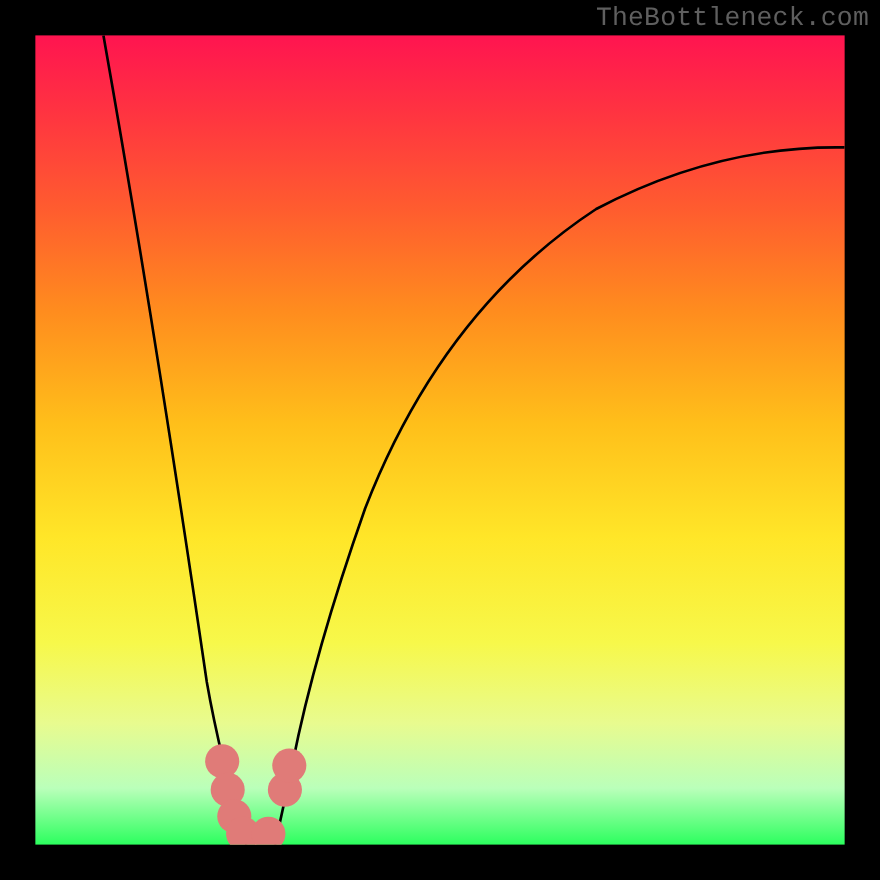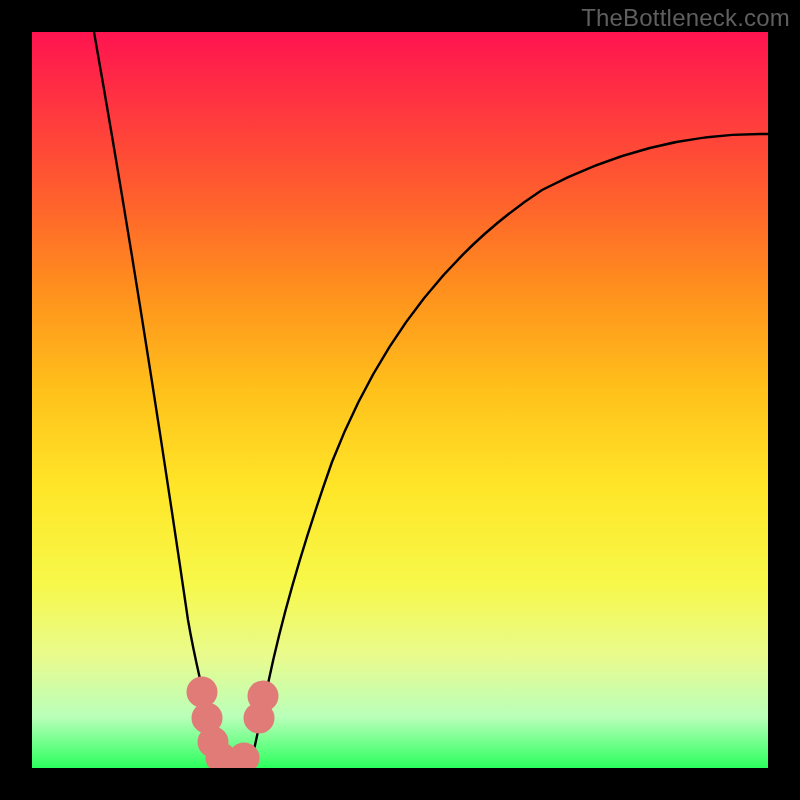--- a/index.html
+++ b/index.html
@@ -11,20 +11,21 @@
     background: #000;
     font-family: Arial, Helvetica, sans-serif;
   }
   .frame {
     position: absolute;
     top: 0;
     left: 0;
     width: 800px;
     height: 800px;
     background: #000;
+    font-family: Liberation Mono, monospace;
   }
   .plot {
     position: absolute;
     top: 32px;
     left: 32px;
     width: 736px;
     height: 736px;
     overflow: hidden;
   }
   .gradient {

